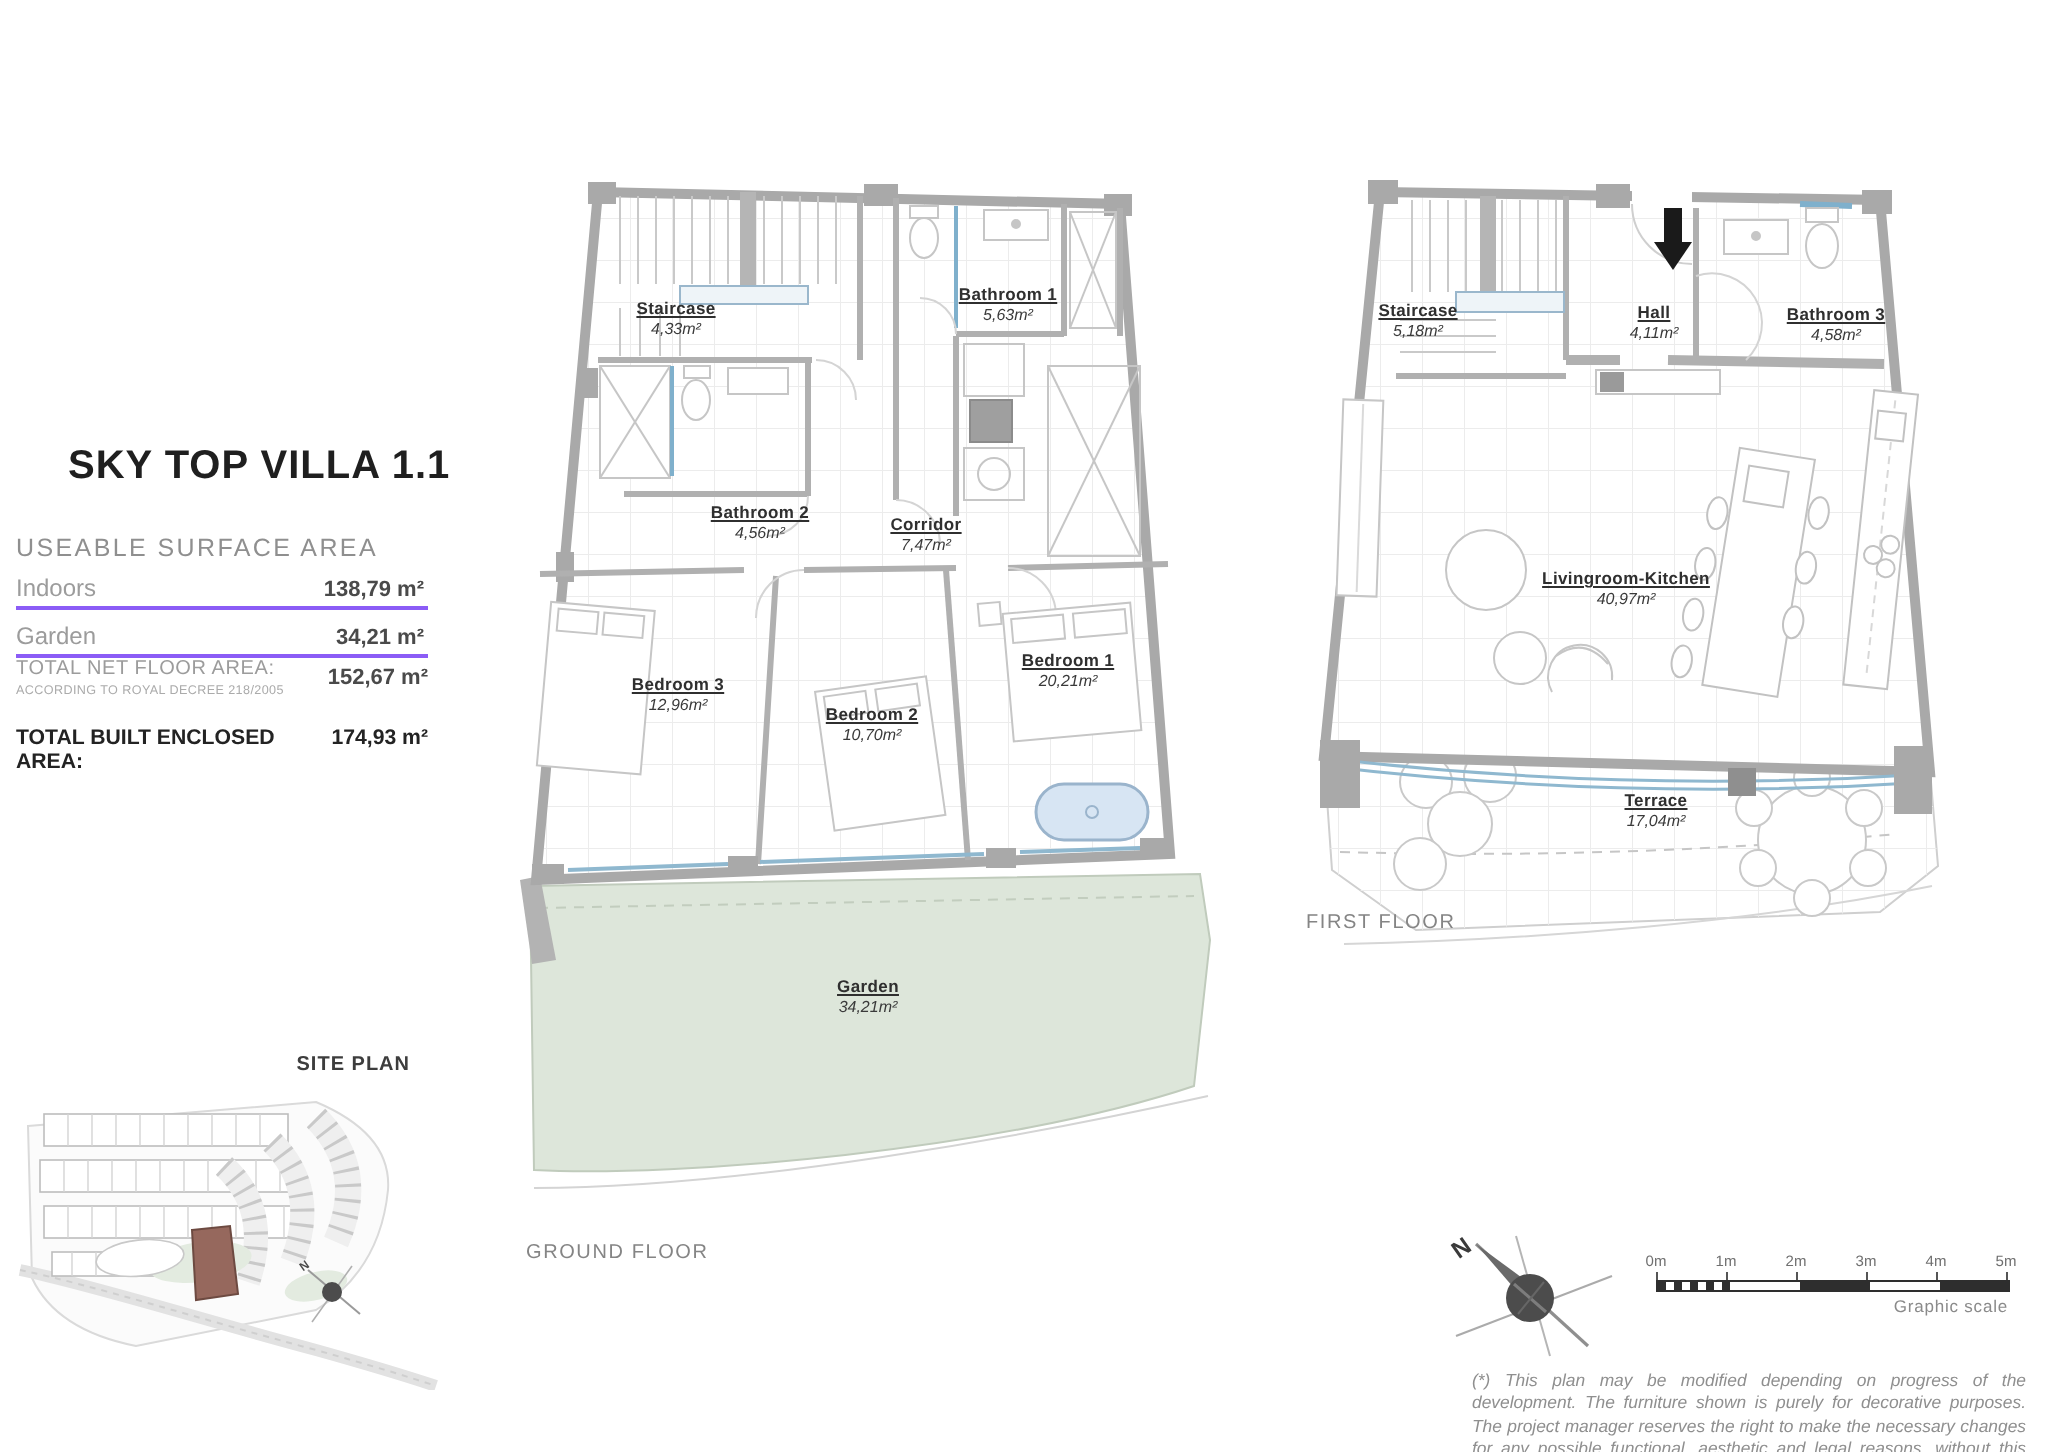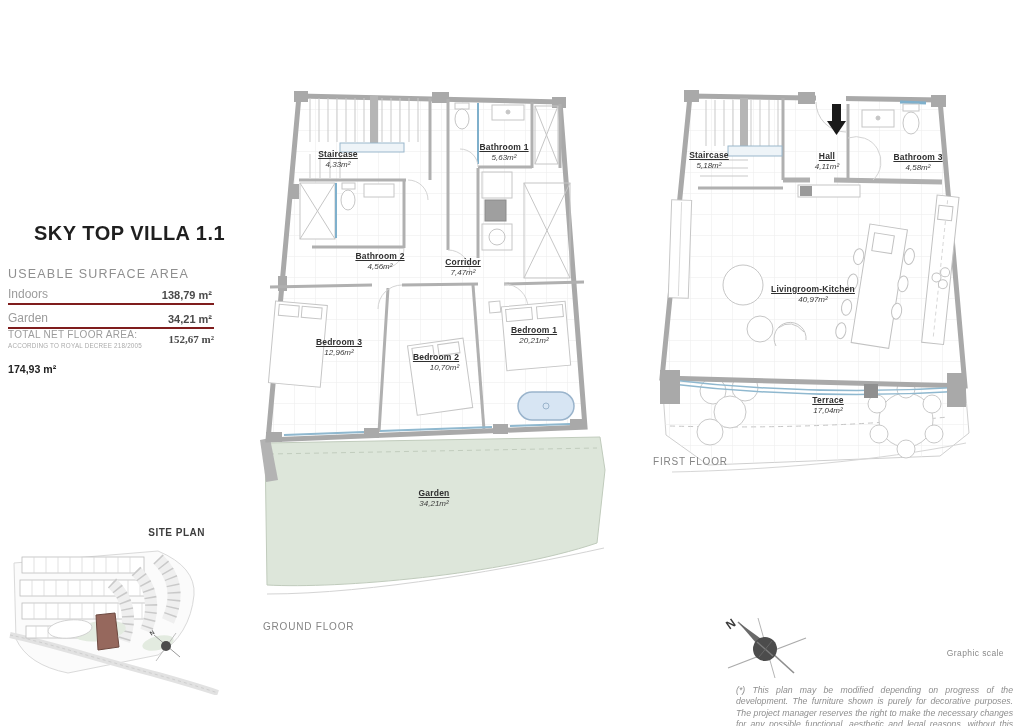--- a/index.html
+++ b/index.html
@@ -3,27 +3,27 @@
 <meta charset="utf-8">
 <style>
   html,body{margin:0;padding:0;background:#fff;}
   .page{position:relative;width:1024px;height:726px;background:#fff;overflow:hidden;
         font-family:"Liberation Sans",sans-serif;color:#3c3c3c;}
   
   .panel{position:absolute;left:8px;top:222px;width:206px;}
   .panel-title{margin:0 0 0 26px;font-size:20px;font-weight:bold;color:#1f1f1f;letter-spacing:.5px;white-space:nowrap;}
   .section-title{margin-top:22px;font-size:12.5px;color:#8f8f8f;letter-spacing:1.2px;}
   .srow{display:flex;justify-content:space-between;align-items:flex-end;
-        border-bottom:2px solid #7f1d1d;padding:6px 2px 2px 0;}
+        border-bottom:2px solid #8b5cf6;padding:6px 2px 2px 0;}
   .srow .rl{font-size:12px;color:#9c9c9c;}
   .srow .rv{font-size:11px;color:#4a4a4a;font-weight:bold;}
   .trow{display:flex;justify-content:space-between;align-items:center;}
   .trow .tl{font-size:10px;color:#9c9c9c;letter-spacing:.3px;}
   .trow .tn{font-size:6.3px;color:#ababab;letter-spacing:.2px;margin-top:2px;}
-  .trow .tv{font-size:11px;color:#4a4a4a;font-weight:bold;white-space:nowrap;font-family:Liberation Serif, serif;}
+  .trow .tv{font-size:11px;color:#4a4a4a;font-weight:bold;white-space:nowrap;}
   .brow{display:flex;justify-content:space-between;margin-top:14px;}
   .brow .bl{font-size:10.6px;color:#232323;font-weight:bold;}
   .brow .bv{font-size:10.6px;color:#232323;font-weight:bold;white-space:nowrap;}
   
   .room-label{position:absolute;transform:translateX(-50%);text-align:center;white-space:nowrap;line-height:1.15;}
   .room-name{font-size:8.5px;font-weight:bold;text-decoration:underline;color:#2f2f2f;letter-spacing:.2px;}
   .room-area{font-size:8px;font-style:italic;color:#3a3a3a;}
   .floor-label{position:absolute;font-size:10px;color:#858585;letter-spacing:.8px;white-space:nowrap;}
   .siteplan-label{position:absolute;left:100px;top:527px;width:105px;text-align:right;
                   font-size:10px;font-weight:bold;color:#3d3d3d;letter-spacing:.5px;}
@@ -65,20 +65,21 @@
 
     <div class="trow">
       <div>
         <div class="tl">TOTAL NET FLOOR AREA:</div>
         <div class="tn">ACCORDING TO ROYAL DECREE 218/2005</div>
       </div>
       <span class="tv">152,67 m²</span>
     </div>
 
     <div class="brow">
+      <span class="bl">TOTAL BUILT ENCLOSED AREA:</span>
       <span class="bv">174,93 m²</span>
     </div>
   </div>
 
   <div class="siteplan-label">SITE PLAN</div>
 
   <svg style="left:8px;top:543px;" width="212" height="152" viewBox="0 0 212 152">
     <g>
       <path d="M6,20 L150,8 Q188,24 186,52 Q182,92 150,112 L60,130 Q20,122 8,96 Z" fill="#fbfbfb" stroke="#dadada" stroke-width="1"></path>
       <path d="M2,92 C40,100 90,116 150,132 C175,139 195,145 210,150" fill="none" stroke="#e2e2e2" stroke-width="6"></path>
@@ -365,21 +366,21 @@
     <div class="room-area">4,56m²</div>
   </div>
   <div class="room-label" style="left:446px;top:258px;margin-left:17px;">
     <div class="room-name">Corridor</div>
     <div class="room-area">7,47m²</div>
   </div>
   <div class="room-label" style="left:339px;top:338px;">
     <div class="room-name">Bedroom 3</div>
     <div class="room-area">12,96m²</div>
   </div>
-  <div class="room-label" style="left:436px;top:353px;text-align:right;">
+  <div class="room-label" style="left:436px;top:353px;">
     <div class="room-name">Bedroom 2</div>
     <div class="room-area">10,70m²</div>
   </div>
   <div class="room-label" style="left:534px;top:326px;">
     <div class="room-name">Bedroom 1</div>
     <div class="room-area">20,21m²</div>
   </div>
   <div class="room-label" style="left:434px;top:489px;">
     <div class="room-name">Garden</div>
     <div class="room-area">34,21m²</div>
@@ -412,17 +413,38 @@
     <line x1="20" y1="12" x2="76" y2="63" stroke="#8f8f8f" stroke-width="1.6"></line>
     <line x1="10" y1="58" x2="88" y2="28" stroke="#ababab" stroke-width="1.1"></line>
     <line x1="40" y1="8" x2="57" y2="68" stroke="#b5b5b5" stroke-width="1"></line>
     <polygon points="20,12 50,34 45,41" fill="#6a6a6a"></polygon>
     <circle cx="47" cy="39" r="12" fill="#4c4c4c"></circle>
     <line x1="39" y1="32" x2="55" y2="46" stroke="#7d7d7d" stroke-width="1.5"></line>
     <line x1="41" y1="47" x2="54" y2="31" stroke="#666" stroke-width="1"></line>
     <text x="8" y="17" font-size="12" font-weight="bold" fill="#3a3a3a" transform="rotate(-35 14 13)">N</text>
   </svg>
 
+  <div class="scalebar">
+    <span class="tick-label" style="left:0px;">0m</span>
+    <span class="tick-label" style="left:35px;">1m</span>
+    <span class="tick-label" style="left:70px;">2m</span>
+    <span class="tick-label" style="left:105px;">3m</span>
+    <span class="tick-label" style="left:140px;">4m</span>
+    <span class="tick-label" style="left:175px;">5m</span>
+    <div class="tickmark" style="left:0px;"></div>
+      <div class="tickmark" style="left:35px;"></div>
+    <div class="tickmark" style="left:70px;"></div>
+      <div class="tickmark" style="left:105px;"></div>
+    <div class="tickmark" style="left:140px;"></div>
+      <div class="tickmark" style="left:175px;"></div>
+    <div class="bar">
+      <div class="seg seg1"></div>
+        <div class="seg seg2"></div>
+        <div class="seg seg3"></div>
+      <div class="seg seg4"></div>
+        <div class="seg seg5"></div>
+    </div>
+  </div>
   <div class="scale-caption">Graphic scale</div>
 
   <div class="disclaimer">(*) This plan may be modified depending on progress of the development. The furniture shown is purely for decorative purposes. The project manager reserves the right to make the necessary changes for any possible functional, aesthetic and legal reasons, without this negatively affecting the quality of the construction. Illustrative dimensions.</div>
 
 </div>
 
 </body></html>

